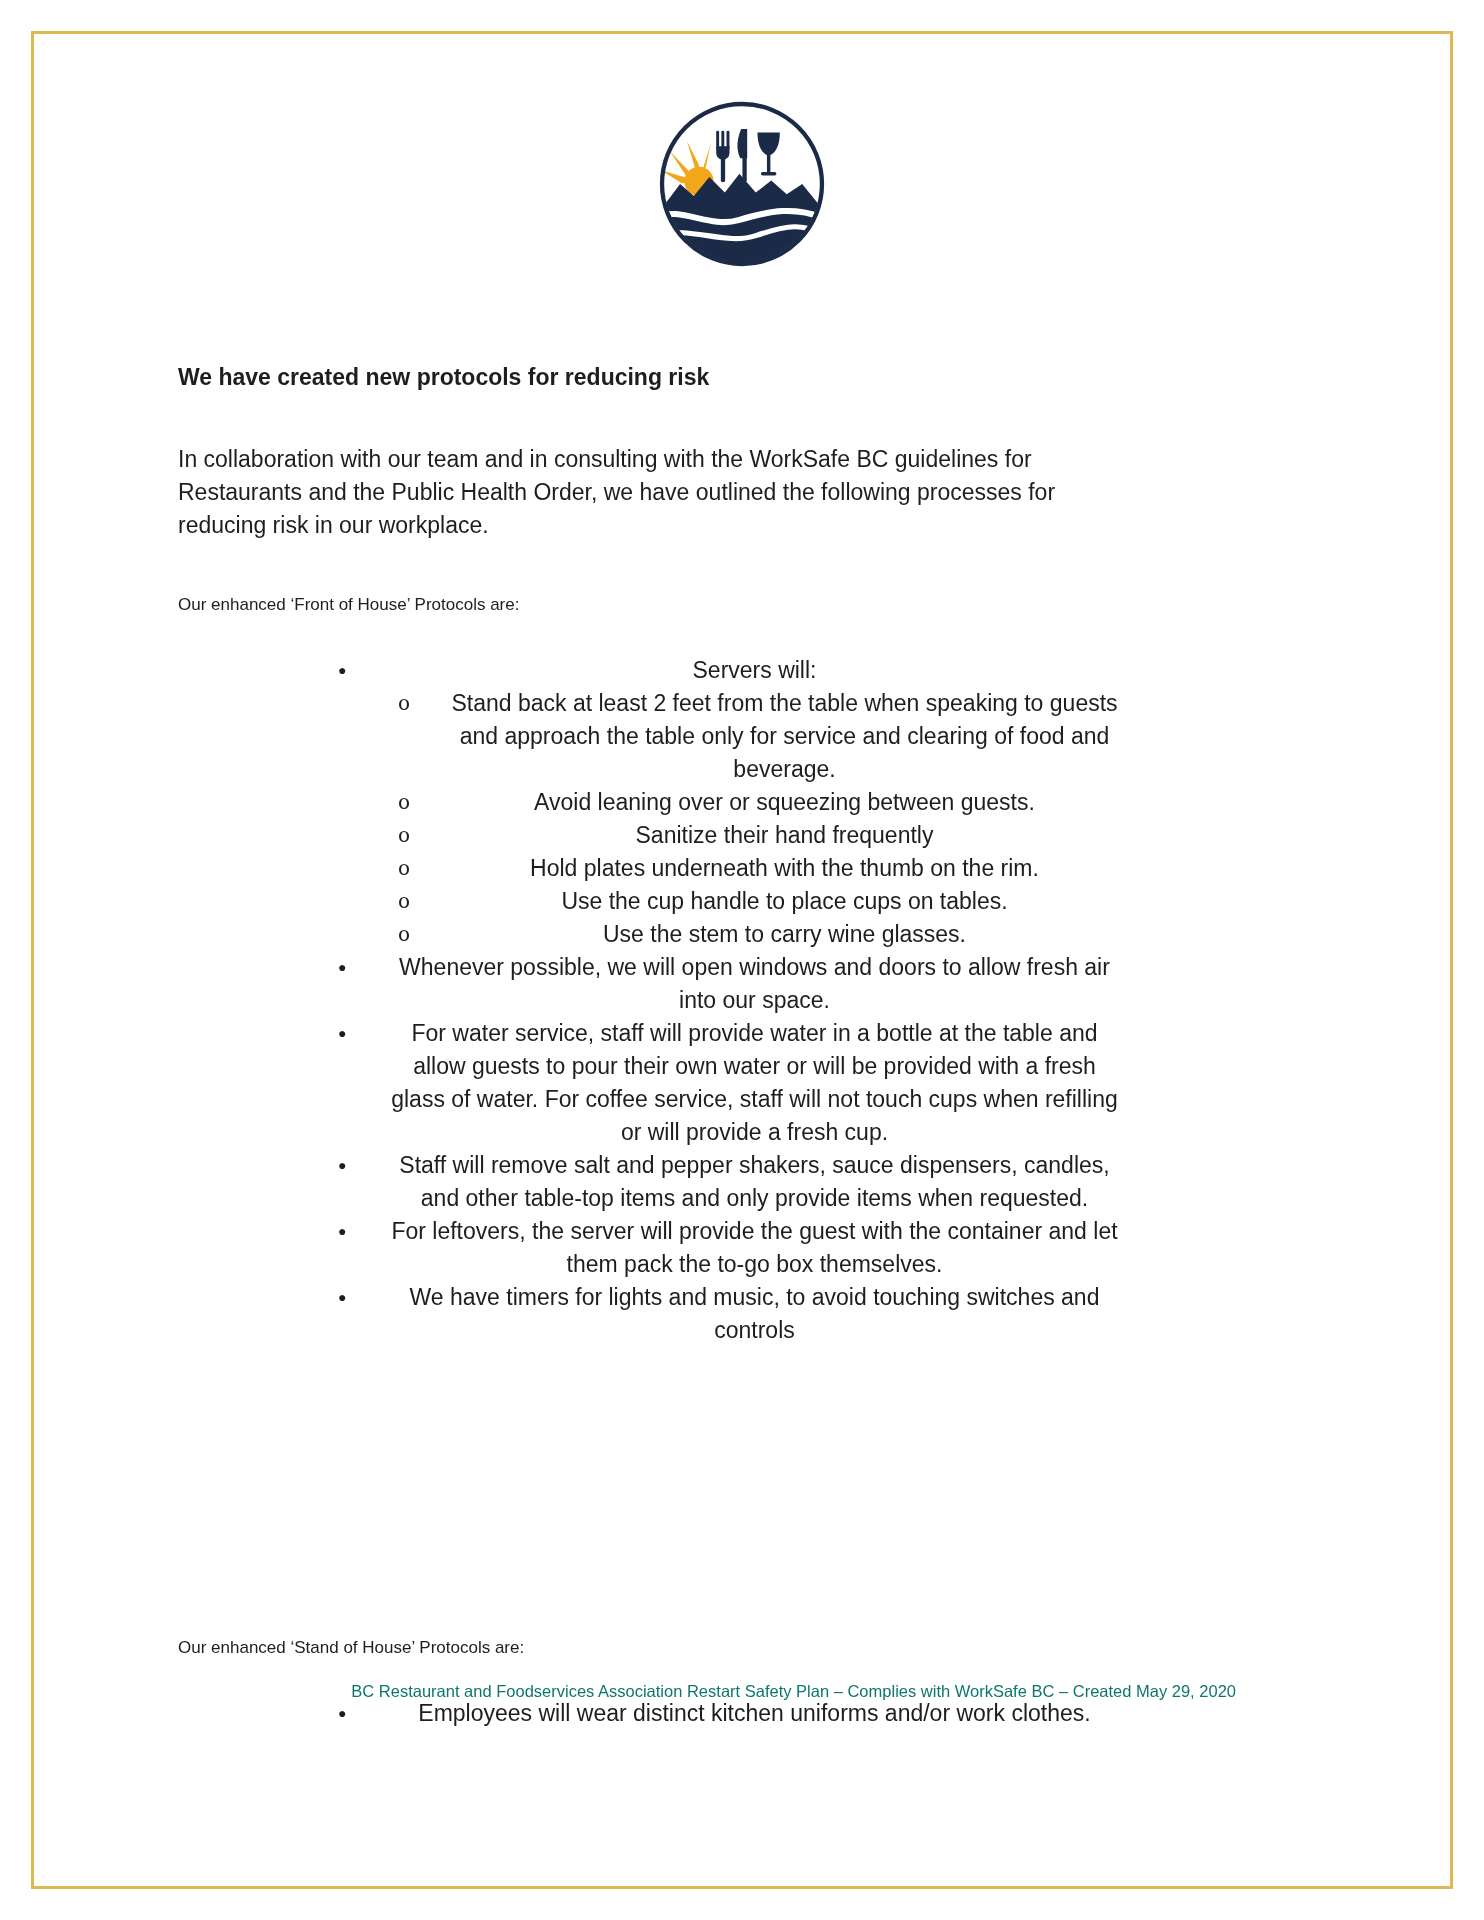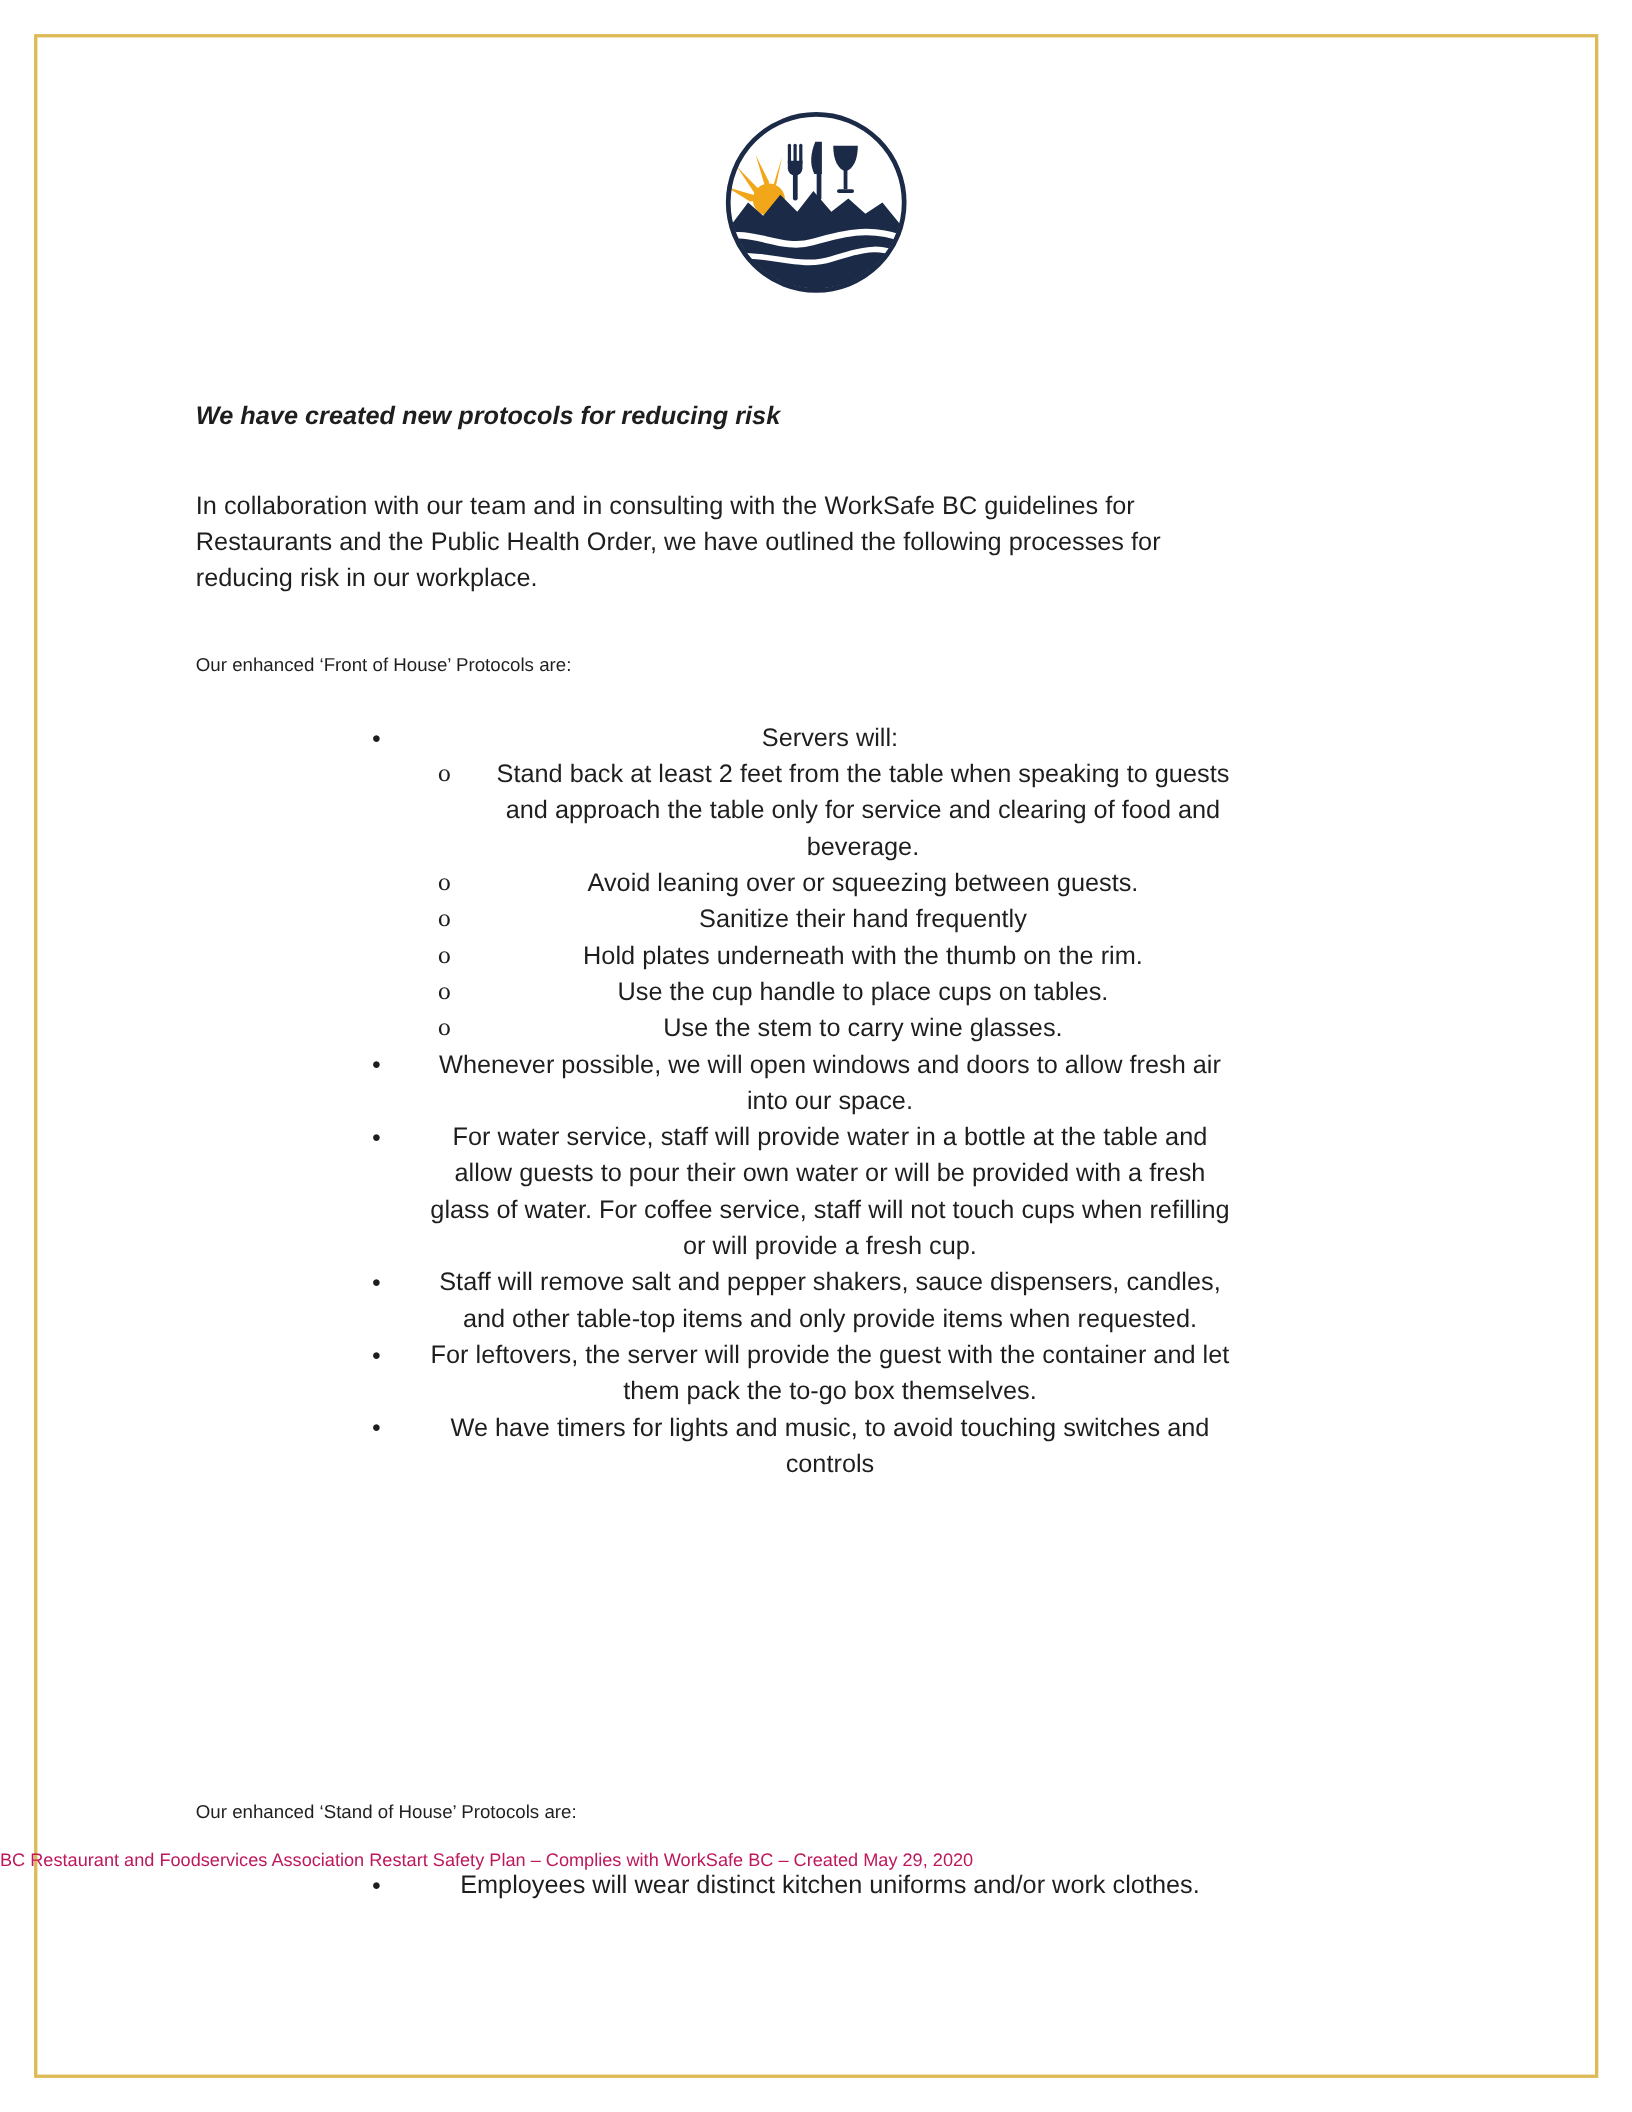--- a/index.html
+++ b/index.html
@@ -16,21 +16,21 @@
   }
   .content {
     position:absolute; left:178px; top:0; width:1128px;
   }
   .logo-wrap {
     margin:98px auto 0 auto;
     width:172px; height:172px;
   }
   .doc-heading {
     margin-top:92px;
-    font-size:23px; font-weight:bold; line-height:30px;font-style:italic;
+    font-size:23px; font-weight:bold; line-height:30px;
   }
   .para {
     margin-top:51px;
     font-size:23px; line-height:33px;
     max-width:960px;
   }
   .section-title {
     margin-top:46px;
     font-size:17px; line-height:33px;
   }
@@ -44,22 +44,22 @@
   }
   .marker2 {
     flex:0 0 48px; width:48px;
     font-family:"DejaVu Serif", serif;
     font-size:20px; line-height:33px;
   }
   .li-text { flex:1 1 auto;text-align:center; }
   .big-spacer { height:238px; }
   .footer {
     position:absolute; left:0; top:1682px; width:1236px;
-    text-align:left;
-    font-size:16.5px; color:#be185d;
+    text-align:right;
+    font-size:16.5px; color:#0f766e;
   }
 </style>
 </head>
 <body>
 
 <div class="frame"></div>
 
 <div class="content">
 
   <div class="logo-wrap">

